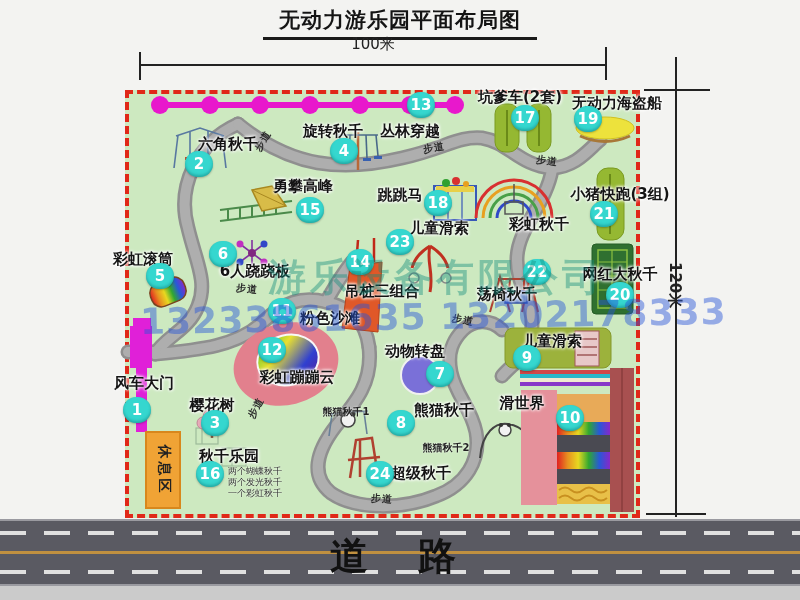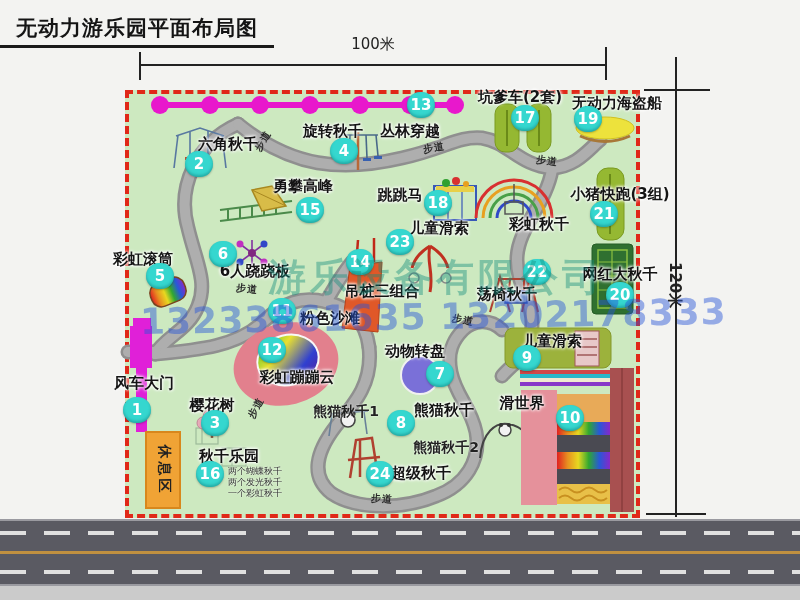--- a/index.html
+++ b/index.html
@@ -6,41 +6,41 @@
   body{font-family:"DejaVu Sans",sans-serif;}
   #stage{position:relative;width:800px;height:600px;background:#f3f3f1;overflow:hidden;}
 
   
   .park{position:absolute;left:125px;top:90px;width:507px;height:420px;
         background:#cde9c0;border:4px dashed #e02818;}
 
   svg.gfx{position:absolute;left:0;top:0;pointer-events:none;}
 
   
-  .title-wrap{position:absolute;left:0;top:14px;width:800px;text-align:left;}
+  .title-wrap{position:absolute;left:0;top:6px;width:800px;text-align:center;}
   .title{display:inline-block;font-size:21px;font-weight:bold;color:#141414;
          border-bottom:3px solid #1a1a1a;padding:0 16px 3px;letter-spacing:1px;}
 
   
   .dim-top{position:absolute;left:373px;top:44px;transform:translate(-50%,-50%);
            font-size:15px;font-weight:normal;color:#222;}
   .dim-right{position:absolute;left:684px;top:262px;transform:rotate(90deg);
              transform-origin:0 0;font-size:15px;font-weight:bold;color:#222;}
 
   
   .bub{position:absolute;transform:translate(-50%,-50%);min-width:24px;height:26px;
        line-height:26px;padding:0 2px;border-radius:15px;background:#35d7cf;
        color:#fff;font-weight:bold;font-size:15px;text-align:center;
        box-shadow:inset 0 -2px 3px rgba(0,90,90,.35),0 1px 2px rgba(0,0,0,.25);z-index:6;}
 
   
   .lbl{position:absolute;transform:translate(-50%,-50%);font-weight:bold;font-size:15px;
        color:#141414;white-space:nowrap;z-index:5;
        text-shadow:0 0 3px #fff,0 0 3px #fff,0 0 4px #fff;}
-  .sub{position:absolute;transform:translate(-50%,-50%);font-weight:bold;font-size:14px;
+  .sub{position:absolute;transform:translate(-50%,-50%);font-weight:bold;font-size:10px;
        color:#222;white-space:nowrap;z-index:5;text-shadow:0 0 2px #fff;}
   .detail-list{position:absolute;left:228px;top:466px;font-size:9px;font-weight:normal;
        color:#333;line-height:11px;z-index:5;text-shadow:0 0 2px #fff;}
   .walk{position:absolute;font-size:10px;font-weight:bold;color:#2a2a2a;
        letter-spacing:1px;white-space:nowrap;z-index:4;}
 
   
   .rest{position:absolute;left:145px;top:431px;width:32px;height:74px;background:#f0a335;
         border:2px solid #d8871c;z-index:3;display:flex;align-items:center;justify-content:center;}
   .rest span{transform:rotate(90deg);font-size:14px;font-weight:bold;color:#222;
@@ -402,16 +402,17 @@
   <div class="bub" style="left:400px;top:242px">23</div>
   <div class="bub" style="left:380px;top:474px">24</div>
 
   <div class="wm-co">游乐设备有限公司</div>
   <div class="wm-ph">13233861635 13202178333</div>
 
   <div class="road">
     <div class="lane-dash" style="top:10px"></div>
     <div class="center-line"></div>
     <div class="lane-dash" style="bottom:10px"></div>
+    <div class="road-label">道路</div>
   </div>
   <div class="below-road"></div>
 
 </div>
 
 </body></html>

